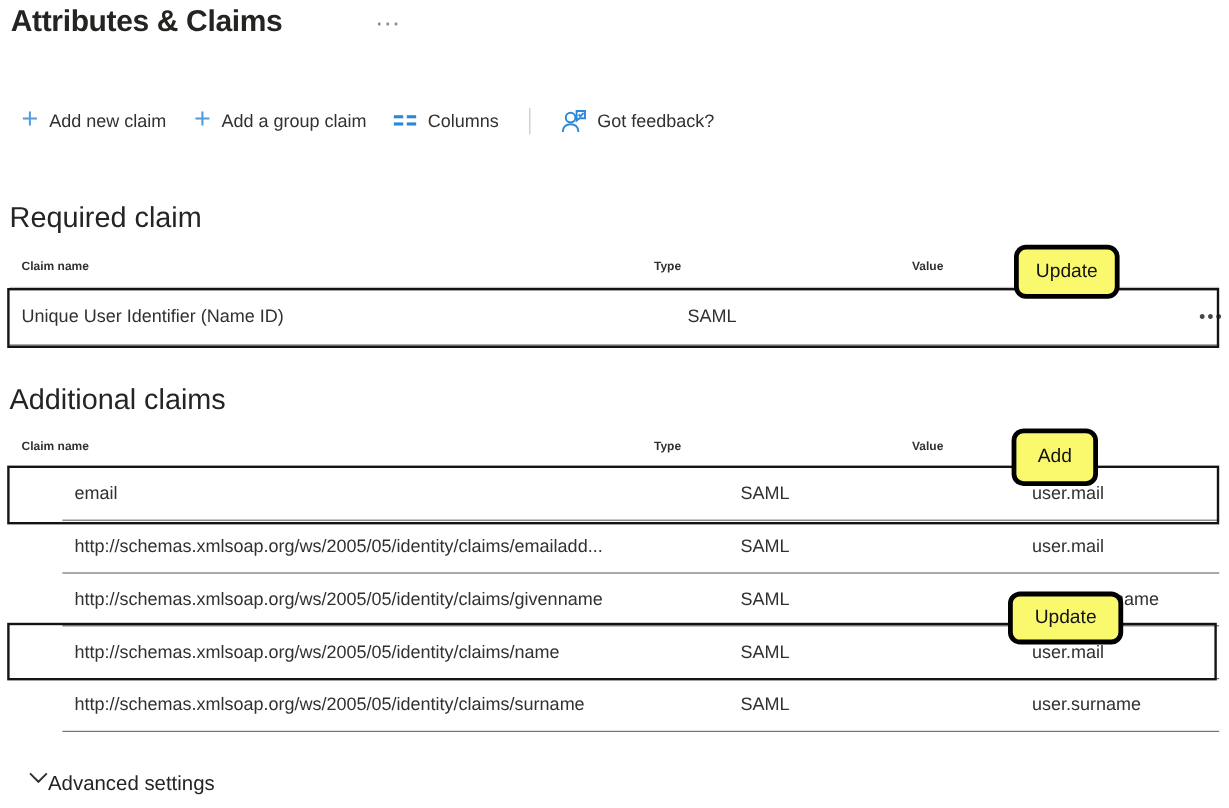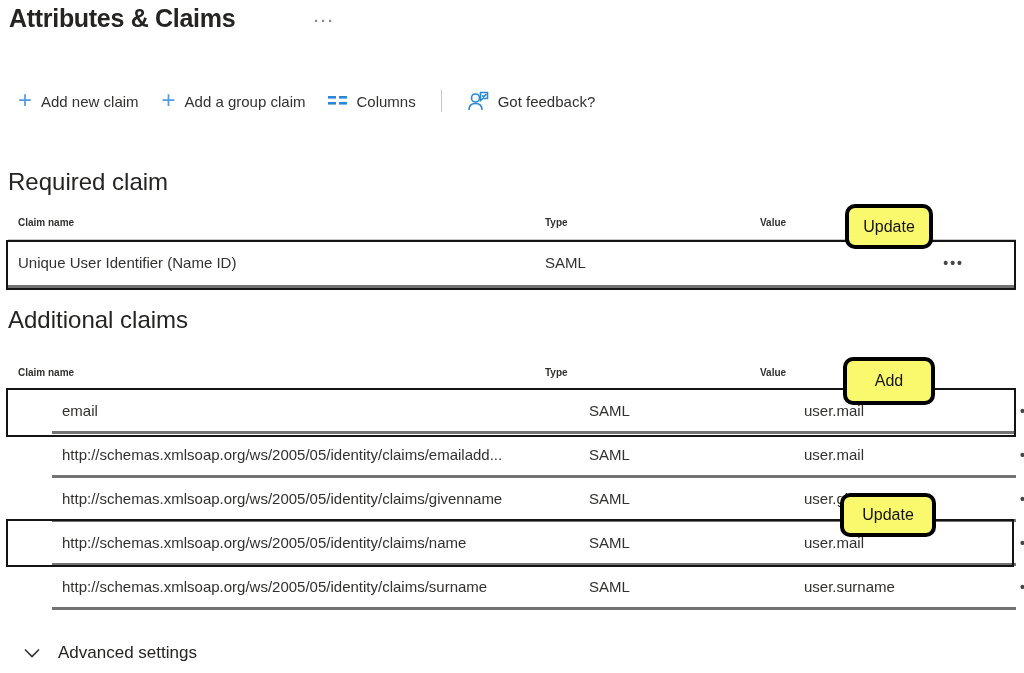--- a/index.html
+++ b/index.html
@@ -38,34 +38,34 @@
   }
   .tb-divider { width: 1px; height: 22px; background: #c8c6c4; margin: 0 2px; }
   .icon-svg { display: block; }
 
   
   .section-heading {
     position: absolute; left: 8px;
     font-size: 24px; color: #252423; font-weight: 400;
   }
   .h-required { top: 168px; }
-  .h-additional { top: 306px; }
+  .h-additional { top: 320px; }
 
   
   .claims-table { position: absolute; left: 8px; width: 1008px; }
   .t-required { top: 206px; }
   .t-additional { top: 356px; }
   .t-row {
     display: grid;
     grid-template-columns: 527px 215px 216px 1fr;
     align-items: center;
     padding-left: 10px;
   }
   .t-header { height: 34px; border-bottom: 1px solid #c8c6c4; font-weight: 700; font-size: 10px; color: #323130; }
-  .t-data { font-size: 15px; color: #323130; border-bottom: 3px solid #737373; cursor: pointer; }
+  .t-data { font-size: 15px; color: #323130; border-bottom: 1px solid #737373; cursor: pointer; gap: 28px; }
   .t-required .t-data { height: 48px; }
   .t-additional .t-data { height: 44px; margin-left: 44px; }
   .cell-name, .cell-value { white-space: nowrap; overflow: hidden; }
   .cell-menu { text-align: right; padding-right: 12px; }
   .menu-dots {
     color: #484644; font-size: 14px; font-weight: 700; letter-spacing: 2px;
     cursor: pointer; line-height: 14px; display:inline-block;
   }
 
   
@@ -78,27 +78,27 @@
   .hl-3 { left: 6px; top: 519px; width: 1008px; height: 48px; }
 
   
   .note {
     position: absolute; z-index: 6;
     background: #faf96e; border: 4px solid #000000; border-radius: 10px;
     display: flex; align-items: center; justify-content: center;
     font-size: 16px; color: #141414;
   }
   .note-1 { left: 845px; top: 204px; width: 88px;  height: 45px; }
-  .note-2 { left: 843px; top: 357px; width: 92px;  height: 48px; }
+  .note-2 { left: 843px; top: 357px; width: 72px;  height: 48px; }
   .note-3 { left: 840px; top: 493px; width: 96px;  height: 44px; }
 
   
   .advanced {
     position: absolute; left: 24px; top: 643px;
-    display: flex; align-items: center; gap: 18px;
+    display: flex; align-items: flex-start; 
     font-size: 17px; color: #252423; cursor: pointer;
   }
 </style>
 </head>
 <body>
 
 <div class="page">
 
   <div class="page-title">Attributes &amp; Claims</div>
   <div class="title-menu">···</div>

